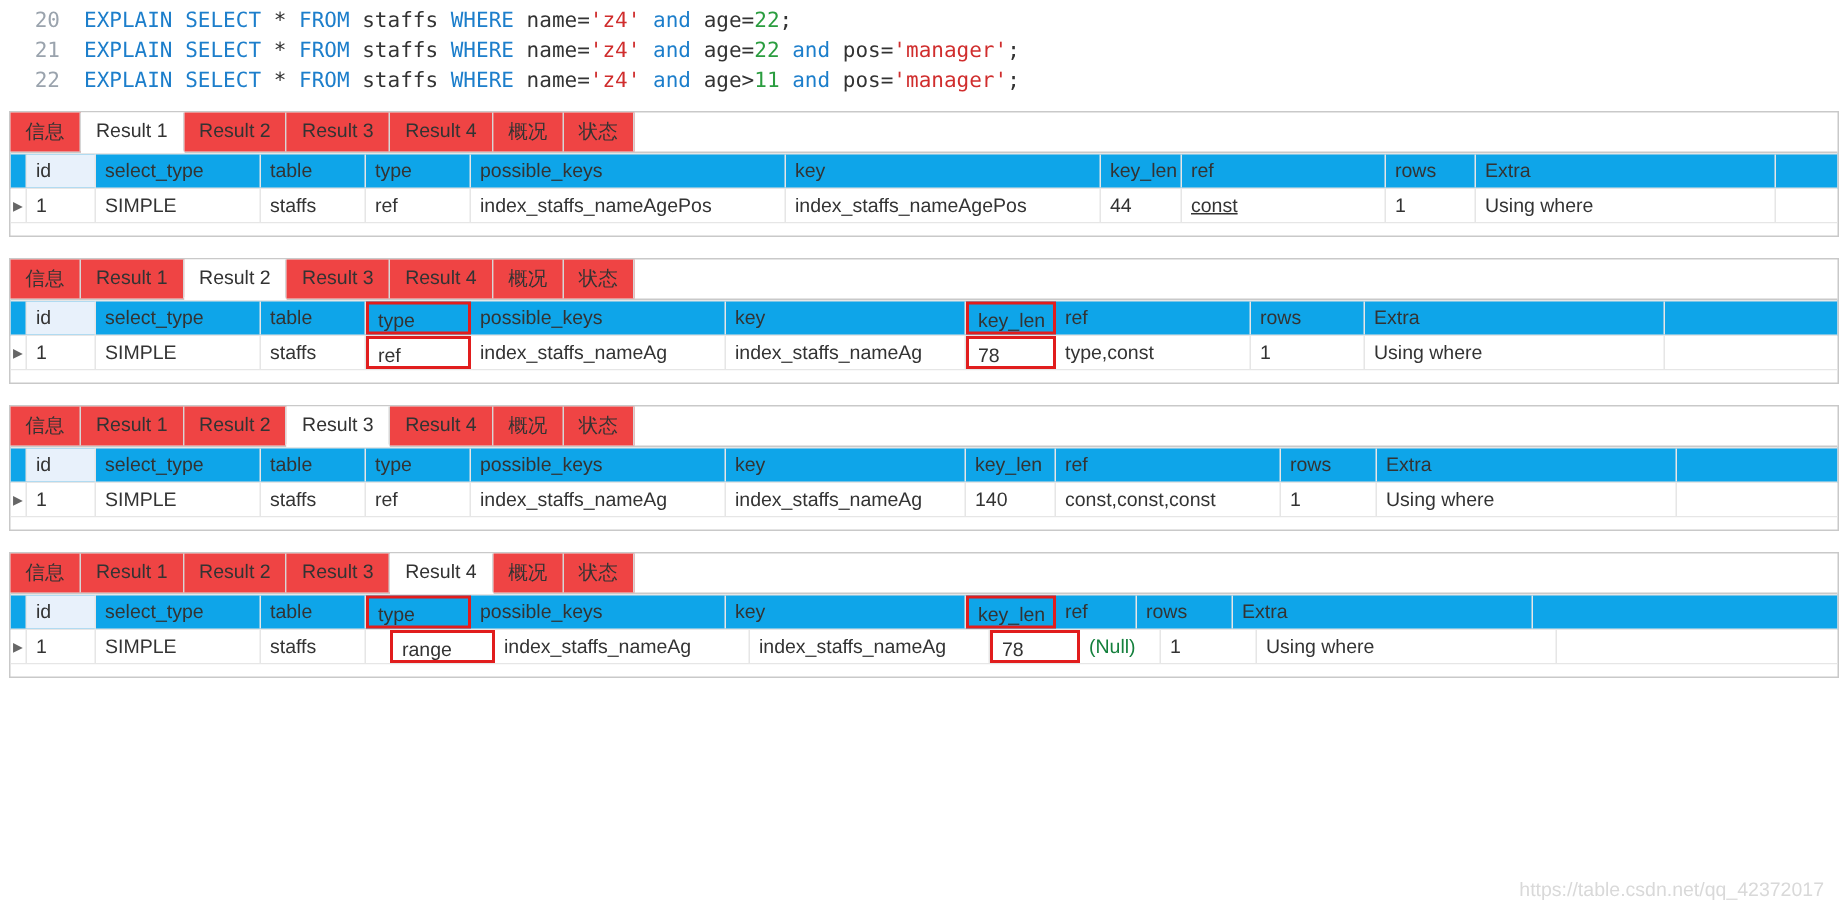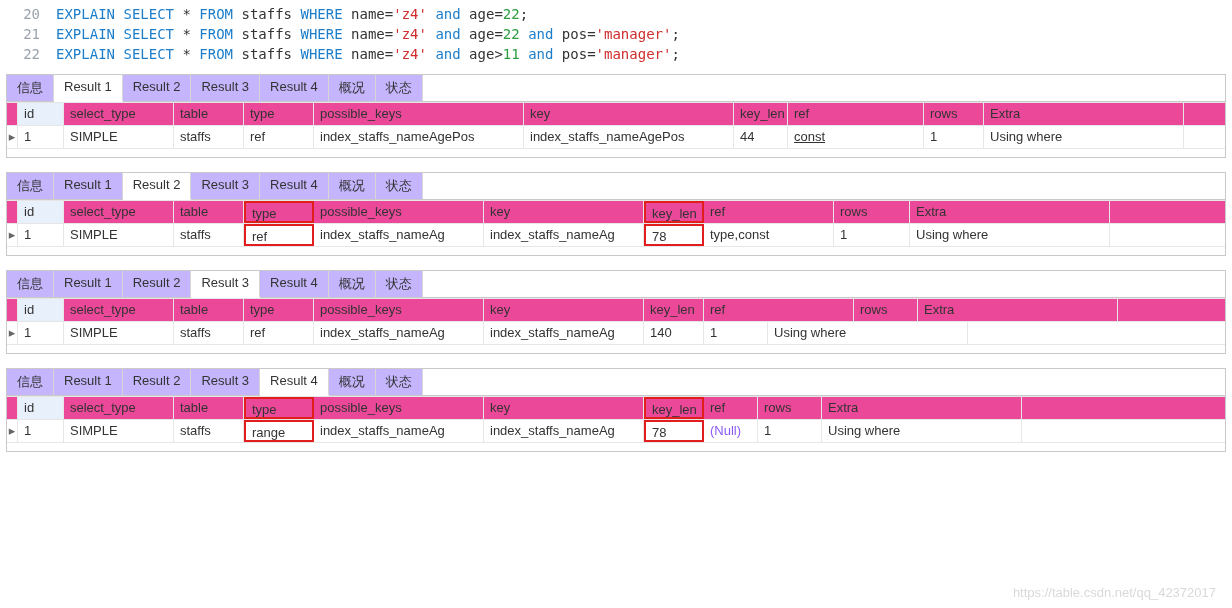--- a/index.html
+++ b/index.html
@@ -2,30 +2,30 @@
 <html><head>
 <meta charset="utf-8">
 <style>
   body{margin:0;font-family:"Microsoft YaHei",Arial,sans-serif;font-size:13px;color:#333;background:#fff}
   .sql-block{font-family:Consolas,monospace;font-size:14px;padding:4px 0 6px 0;line-height:20px}
   .sql-line{white-space:pre}
   .lineno{display:inline-block;width:40px;text-align:right;color:#9aa3ad;padding-right:16px}
   .kw{color:#1c7ecb}.str{color:#d02d2d}.op{color:#333}.num{color:#2a9d3f}
   .panel{border:1px solid #c9c9c9;margin:4px 6px 14px 6px;padding-bottom:8px;background:#fff}
   .tabs{display:flex;border-bottom:1px solid #c9c9c9;font-size:13px}
-  .tab{padding:4px 10px;border-right:1px solid #d6d6d6;cursor:pointer;color:#333;background:#c4b5fd}
+  .tab{padding:4px 10px;border-right:1px solid #d6d6d6;cursor:pointer;color:#333;background:#ef4444}
   .tab.first{border-left:none}
   .tab.active{background:#fff;border-bottom:2px solid #fff;margin-bottom:-1px}
   .grid{overflow:hidden}
   .row{display:flex;align-items:center;height:22px;border-bottom:1px solid #e6e6e6}
-  .row.header{background:#ec4899;font-weight:normal;border-top:1px solid #e6e6e6}
+  .row.header{background:#0ea5e9;font-weight:normal;border-top:1px solid #e6e6e6}
   .cell{border-right:1px solid #e6e6e6;height:22px;line-height:22px;padding:0 6px;overflow:hidden;white-space:nowrap;text-overflow:clip;box-sizing:border-box}
   .cell.idh{background:#e8f1fb}
   .rowmark{width:10px;text-align:center;color:#666;border-right:1px solid #e6e6e6;height:22px;line-height:22px;flex:none}
-  .null{color:#8b5cf6}
+  .null{color:#15803d}
   .redbox{border:2px solid #e11d1d;box-sizing:border-box}
   .watermark{position:fixed;right:16px;bottom:8px;color:#d9d9d9;font-size:13px;pointer-events:none}
 </style>
 </head>
 <body>
 
 <div class="sql-block" id="sql">
     <div class="sql-line"><span class="lineno">20</span><span class="kw">EXPLAIN</span><span class="op"> </span><span class="kw">SELECT</span><span class="op"> * </span><span class="kw">FROM</span><span class="op"> staffs </span><span class="kw">WHERE</span><span class="op"> name=</span><span class="str">'z4'</span><span class="op"> </span><span class="kw">and</span><span class="op"> age=</span><span class="num">22</span><span class="op">;</span></div>
     <div class="sql-line"><span class="lineno">21</span><span class="kw">EXPLAIN</span><span class="op"> </span><span class="kw">SELECT</span><span class="op"> * </span><span class="kw">FROM</span><span class="op"> staffs </span><span class="kw">WHERE</span><span class="op"> name=</span><span class="str">'z4'</span><span class="op"> </span><span class="kw">and</span><span class="op"> age=</span><span class="num">22</span><span class="op"> </span><span class="kw">and</span><span class="op"> pos=</span><span class="str">'manager'</span><span class="op">;</span></div>
     <div class="sql-line"><span class="lineno">22</span><span class="kw">EXPLAIN</span><span class="op"> </span><span class="kw">SELECT</span><span class="op"> * </span><span class="kw">FROM</span><span class="op"> staffs </span><span class="kw">WHERE</span><span class="op"> name=</span><span class="str">'z4'</span><span class="op"> </span><span class="kw">and</span><span class="op"> age&gt;</span><span class="num">11</span><span class="op"> </span><span class="kw">and</span><span class="op"> pos=</span><span class="str">'manager'</span><span class="op">;</span></div>
@@ -136,20 +136,21 @@
         </div>
         <div class="row">
           <div class="rowmark">▸</div>
           <div class="cell" style="width: 46px;">1</div>
           <div class="cell" style="width: 110px;">SIMPLE</div>
           <div class="cell" style="width: 70px;">staffs</div>
           <div class="cell" style="width: 70px;">ref</div>
           <div class="cell" style="width: 170px;">index_staffs_nameAg</div>
           <div class="cell" style="width: 160px;">index_staffs_nameAg</div>
           <div class="cell" style="width: 60px;">140</div>
+          <div class="cell" style="width: 150px;">const,const,const</div>
           <div class="cell" style="width: 64px;">1</div>
           <div class="cell" style="width: 200px;">Using where</div>
         </div>
       </div>
     </div>
     <div class="panel">
       <div class="tabs">
         <div class="tab first">信息</div>
         <div class="tab">Result 1</div>
         <div class="tab">Result 2</div>
@@ -170,21 +171,21 @@
           <div class="cell redbox" style="width: 60px;">key_len</div>
           <div class="cell" style="width: 54px;">ref</div>
           <div class="cell" style="width: 64px;">rows</div>
           <div class="cell" style="width: 200px;">Extra</div>
         </div>
         <div class="row">
           <div class="rowmark">▸</div>
           <div class="cell" style="width: 46px;">1</div>
           <div class="cell" style="width: 110px;">SIMPLE</div>
           <div class="cell" style="width: 70px;">staffs</div>
-          <div class="cell redbox" style="width: 70px;">range</div>
+          <div class="cell redbox" style="width: 70px; margin-left: 16px;">range</div>
           <div class="cell" style="width: 170px;">index_staffs_nameAg</div>
           <div class="cell" style="width: 160px;">index_staffs_nameAg</div>
           <div class="cell redbox" style="width: 60px;">78</div>
           <div class="cell null" style="width: 54px;">(Null)</div>
           <div class="cell" style="width: 64px;">1</div>
           <div class="cell" style="width: 200px;">Using where</div>
         </div>
       </div>
     </div>
   </div>

